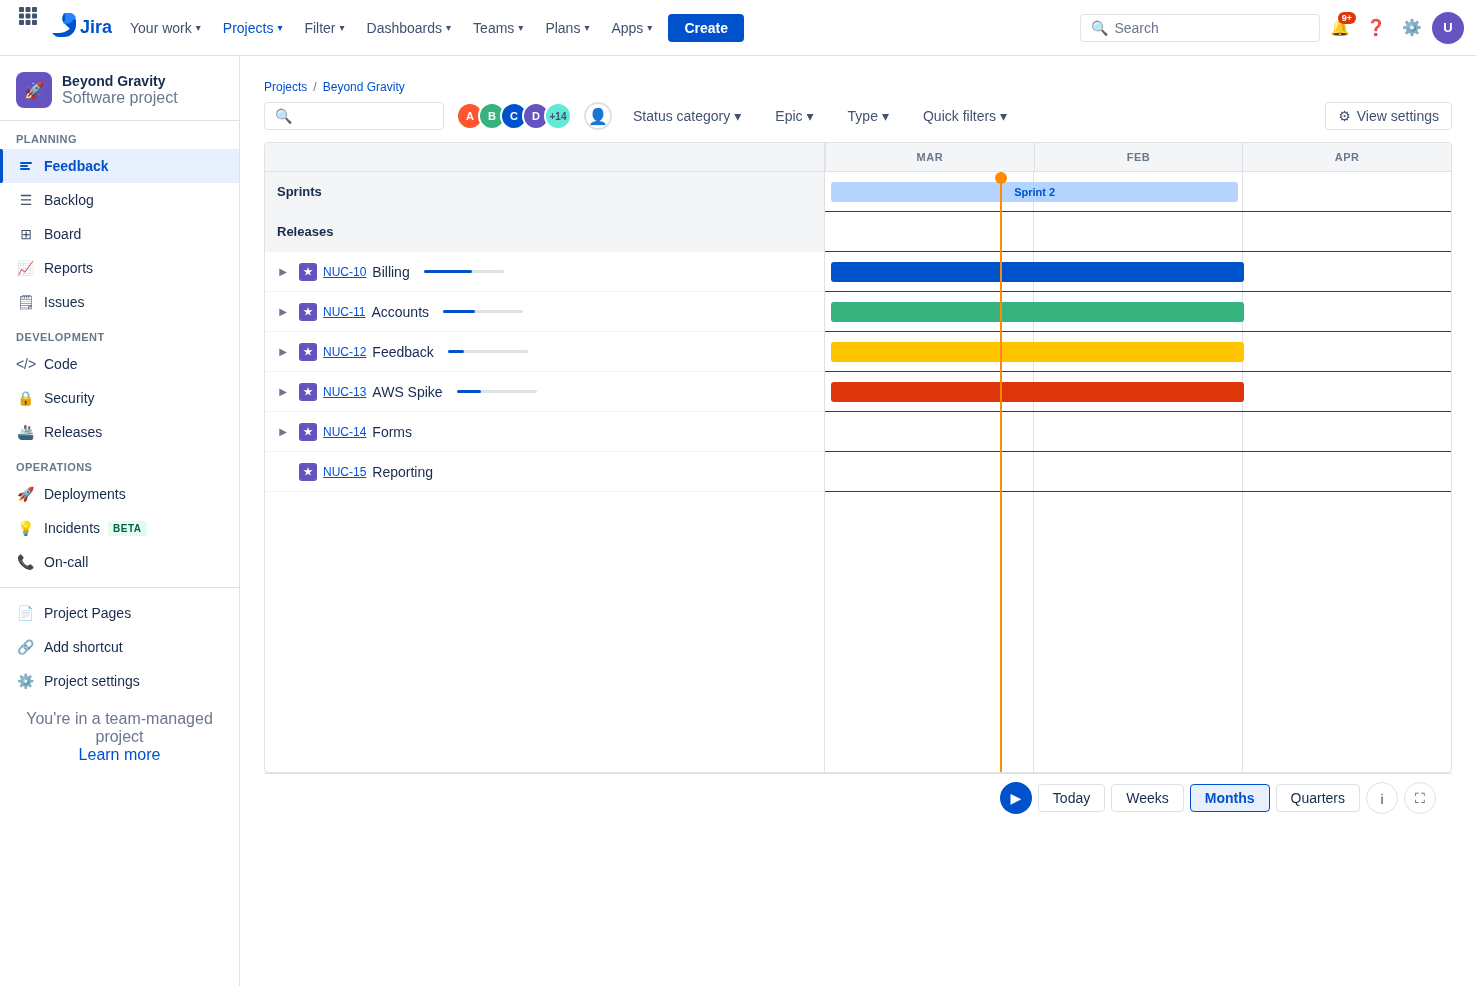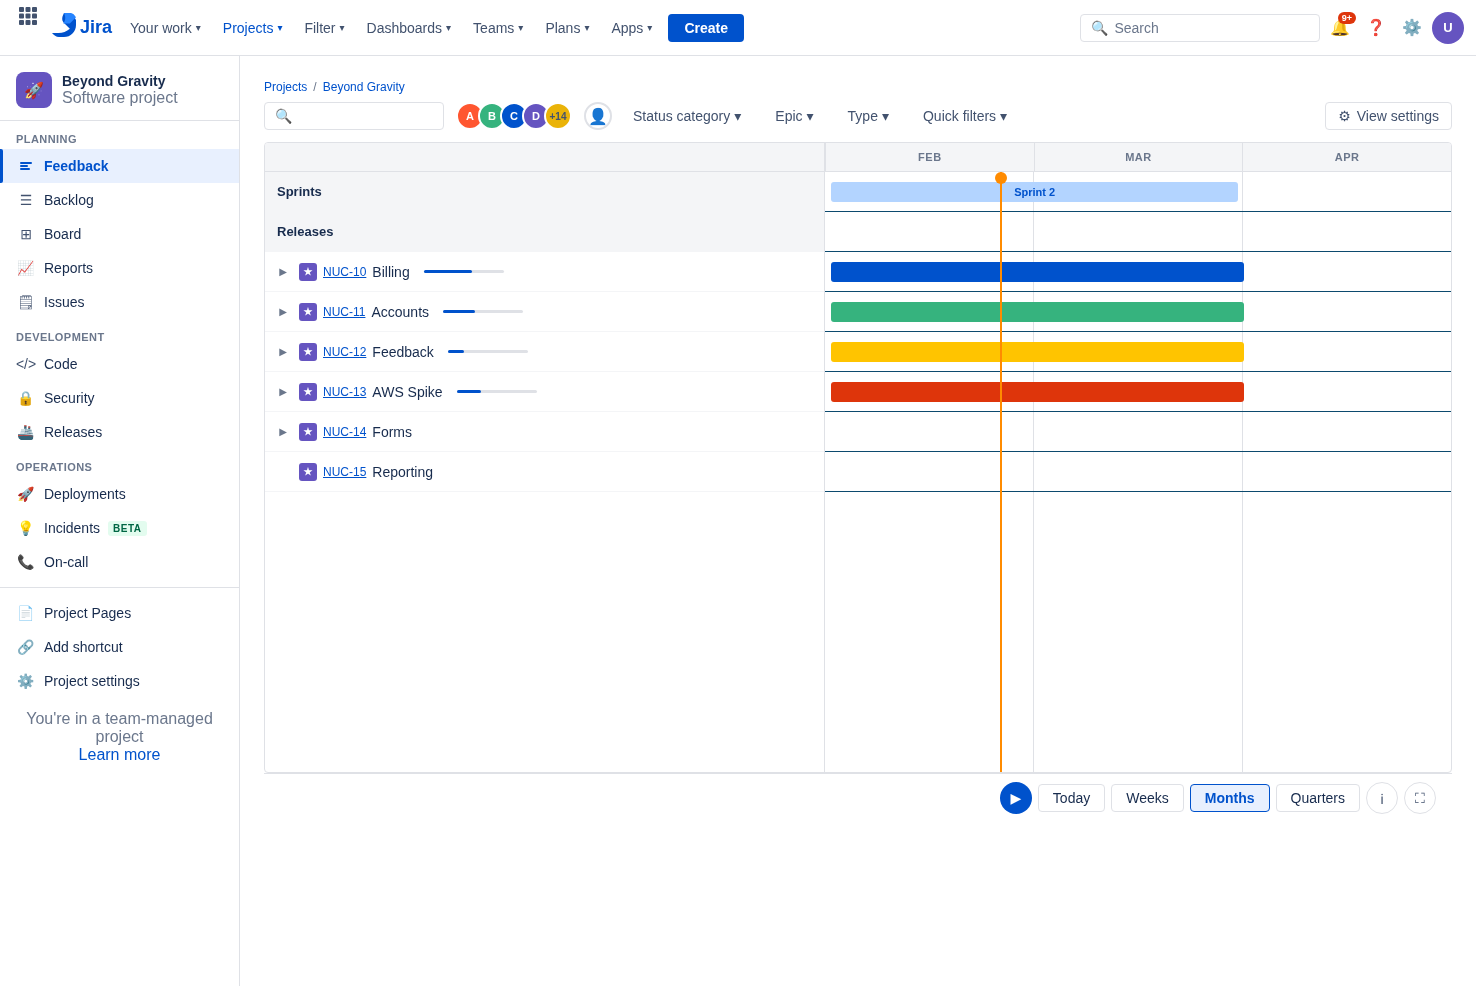--- a/index.html
+++ b/index.html
@@ -63,21 +63,21 @@
     .page-action-btn { display: flex; align-items: center; gap: 6px; padding: 6px 12px; border: 1px solid #dfe1e6; border-radius: 4px; background: #fff; cursor: pointer; font-size: 14px; color: #172b4d; font-weight: 500; }
     .more-btn { padding: 6px 10px; }
 
     
     .toolbar { display: flex; align-items: center; gap: 8px; margin-bottom: 12px; }
     .toolbar-search { display: flex; align-items: center; border: 1px solid #dfe1e6; border-radius: 4px; padding: 5px 10px; gap: 6px; background: #fff; cursor: text; width: 180px; }
     .toolbar-search-icon { color: #6b778c; font-size: 14px; }
     .toolbar-avatars { display: flex; align-items: center; margin-left: 4px; }
     .toolbar-avatar { width: 28px; height: 28px; border-radius: 50%; border: 2px solid #fff; margin-left: -6px; display: flex; align-items: center; justify-content: center; font-size: 11px; font-weight: bold; color: #fff; cursor: pointer; }
     .toolbar-avatar:first-child { margin-left: 0; }
-    .toolbar-avatar-count { width: 28px; height: 28px; border-radius: 50%; border: 2px solid #fff; background: #eab308; color: #42526e; font-size: 10px; font-weight: 700; display: flex; align-items: center; justify-content: center; cursor: pointer; margin-left: -6px; }
+    .toolbar-avatar-count { width: 28px; height: 28px; border-radius: 50%; border: 2px solid #fff; background: #5eead4; color: #42526e; font-size: 10px; font-weight: 700; display: flex; align-items: center; justify-content: center; cursor: pointer; margin-left: -6px; }
     .toolbar-assign-btn { width: 28px; height: 28px; border-radius: 50%; border: 2px solid #dfe1e6; background: #fff; display: flex; align-items: center; justify-content: center; cursor: pointer; margin-left: 4px; color: #42526e; font-size: 16px; }
     .toolbar-filter-btn { display: flex; align-items: center; gap: 4px; padding: 5px 12px; border: 1px solid transparent; border-radius: 4px; cursor: pointer; font-size: 14px; color: #42526e; font-weight: 500; }
     .toolbar-spacer { flex: 1; }
     .toolbar-view-settings { display: flex; align-items: center; gap: 6px; padding: 5px 12px; border: 1px solid #dfe1e6; border-radius: 4px; cursor: pointer; font-size: 14px; color: #42526e; font-weight: 500; }
 
     
     .gantt { border: 1px solid #dfe1e6; border-radius: 4px; overflow: hidden; display: flex; flex-direction: column; }
     .gantt-header { display: flex; background: #f4f5f7; border-bottom: 1px solid #dfe1e6; }
     .gantt-left-header { width: 560px; flex-shrink: 0; padding: 8px 16px; font-size: 12px; font-weight: 600; color: #6b778c; border-right: 1px solid #dfe1e6; display: flex; align-items: center; }
     .gantt-months { display: flex; flex: 1; }
@@ -331,22 +331,22 @@
           <span>⚙</span>
           <span>View settings</span>
         </div>
       </div>
 
       <div class="gantt">
 
         <div class="gantt-header">
           <div class="gantt-left-header"></div>
           <div class="gantt-months">
+            <div class="gantt-month">MAR</div>
             <div class="gantt-month">FEB</div>
-            <div class="gantt-month">MAR</div>
             <div class="gantt-month">APR</div>
           </div>
         </div>
 
         <div class="gantt-body">
 
           <div class="gantt-rows">
 
             <div class="gantt-row-header section">
               <span>Sprints</span>

